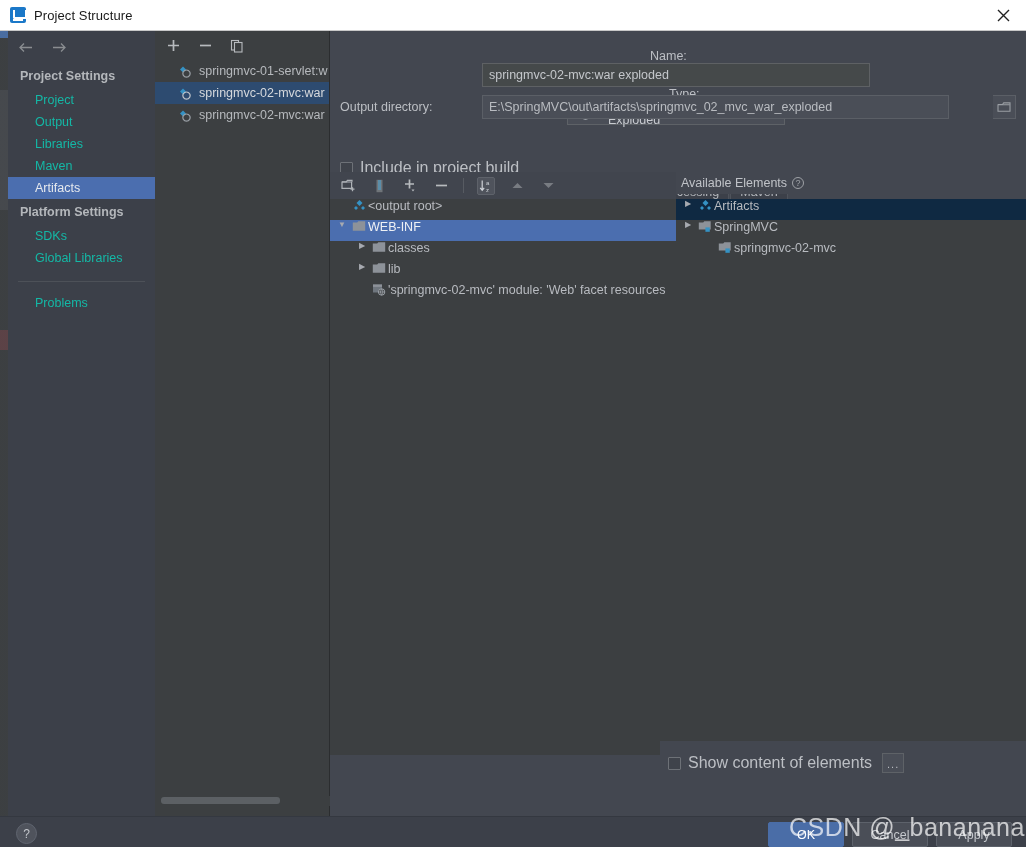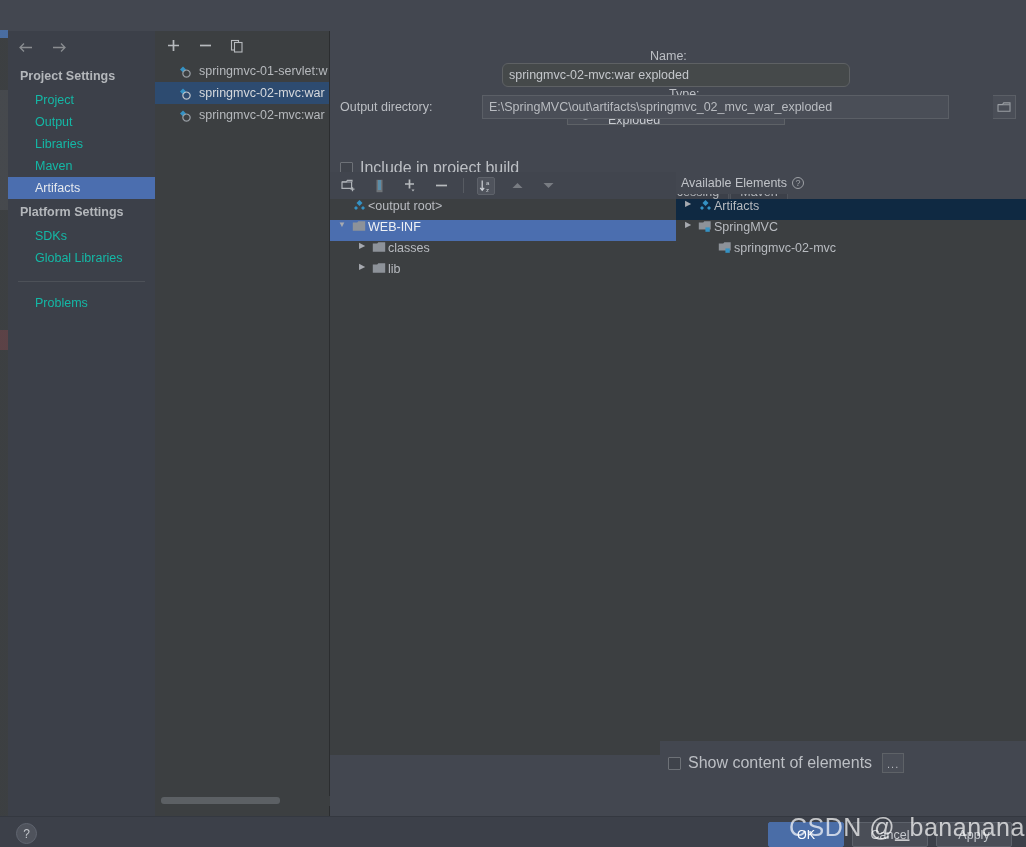--- a/index.html
+++ b/index.html
@@ -201,20 +201,29 @@
     font-family: "Liberation Sans", sans-serif;
   }
 </style>
 </head>
 <body>
 
 <div id="app">
 
   <div class="ide-sliver"></div>
 
+  <div class="titlebar">
+    <div class="tb-icon"></div>
+    <div class="tb-title">Project Structure</div>
+    <div class="tb-close">
+      <svg width="13" height="13" viewBox="0 0 13 13">
+          <path d="M1 1 L12 12 M12 1 L1 12" stroke="#222" stroke-width="1.4"></path>
+        </svg>
+    </div>
+  </div>
 
   <div class="navbar">
     <div class="nav-arrows">
       <div class="nav-arrow">
         <svg width="15" height="11" viewBox="0 0 15 11">
             <path d="M14 5.5H2 M6 1.5 L2 5.5 L6 9.5" stroke="#8a8d91" stroke-width="1.3" fill="none"></path>
           </svg>
       </div>
       <div class="nav-arrow">
         <svg width="15" height="11" viewBox="0 0 15 11">
@@ -289,21 +298,21 @@
     </div>
 
     <div class="art-scroll-track"></div>
     <div class="art-scroll-thumb"></div>
   </div>
 
   <div class="detail">
 
     <div class="row" style="position:absolute;left:8px;top:18px;width:676px;flex-direction:column;">
       <div class="lbl" style="width:52px;">Name:</div>
-      <div class="field" style="width:348px;border-radius:6px;">springmvc-02-mvc:war exploded</div>
+      <div class="field" style="width:388px;">springmvc-02-mvc:war exploded</div>
       <div class="lbl" style="margin-left:22px;width:36px;">Type:</div>
       <div class="combo" style="width:218px;">
         <span class="ticon">
           <svg width="13" height="13" viewBox="0 0 13 13">
             <path d="M5 1.5 L8 4.5 L5 7.5 L2 4.5Z" fill="#3592c4"></path>
             <path d="M8.5 5 a3.6 3.6 0 1 0 .01 0" fill="none" stroke="#b4b9be" stroke-width="1.2"></path>
           </svg>
         </span>
         <span>Web Application: Exploded</span>
         <span class="arrow">▼</span>
@@ -423,20 +432,32 @@
         <div class="tnode" style="padding-left:24px;">
           <span class="twist">▶</span>
           <span class="ticon">
             <svg width="14" height="12" viewBox="0 0 14 12">
               <path d="M0.8 2.6h4.4l1.1-1.4h6.9v9.6H0.8z" fill="#8d9299"></path>
             </svg>
           </span>
           <span>lib</span>
         </div>
 
+        <div class="tnode" style="padding-left:24px;">
+          <span class="twist empty">▶</span>
+          <span class="ticon">
+            <svg width="14" height="13" viewBox="0 0 14 13">
+              <rect x="1" y="1.5" width="9" height="8" fill="#6f767e"></rect>
+              <rect x="1" y="1.5" width="9" height="2.4" fill="#8d9299"></rect>
+              <circle cx="9.6" cy="9" r="3.2" fill="#3c3f41" stroke="#9aa0a6" stroke-width="1"></circle>
+              <path d="M6.4 9h6.4 M9.6 5.8 a5 5 0 0 1 0 6.4 a5 5 0 0 1 0 -6.4" fill="none" stroke="#9aa0a6" stroke-width=".8"></path>
+            </svg>
+          </span>
+          <span>'springmvc-02-mvc' module: 'Web' facet resources</span>
+        </div>
       </div>
 
       <div class="tree-right">
         <div class="tnode sel-dark" style="padding-left:4px;">
           <span class="twist">▶</span>
           <span class="ticon">
             <svg width="13" height="13" viewBox="0 0 13 13">
               <path d="M6.5 1 L9.5 4 L6.5 7 L3.5 4Z" fill="#3592c4"></path>
               <path d="M3 7 L5 9 L3 11 L1 9Z" fill="#3592c4"></path>
               <path d="M10 7 L12 9 L10 11 L8 9Z" fill="#3592c4"></path>

